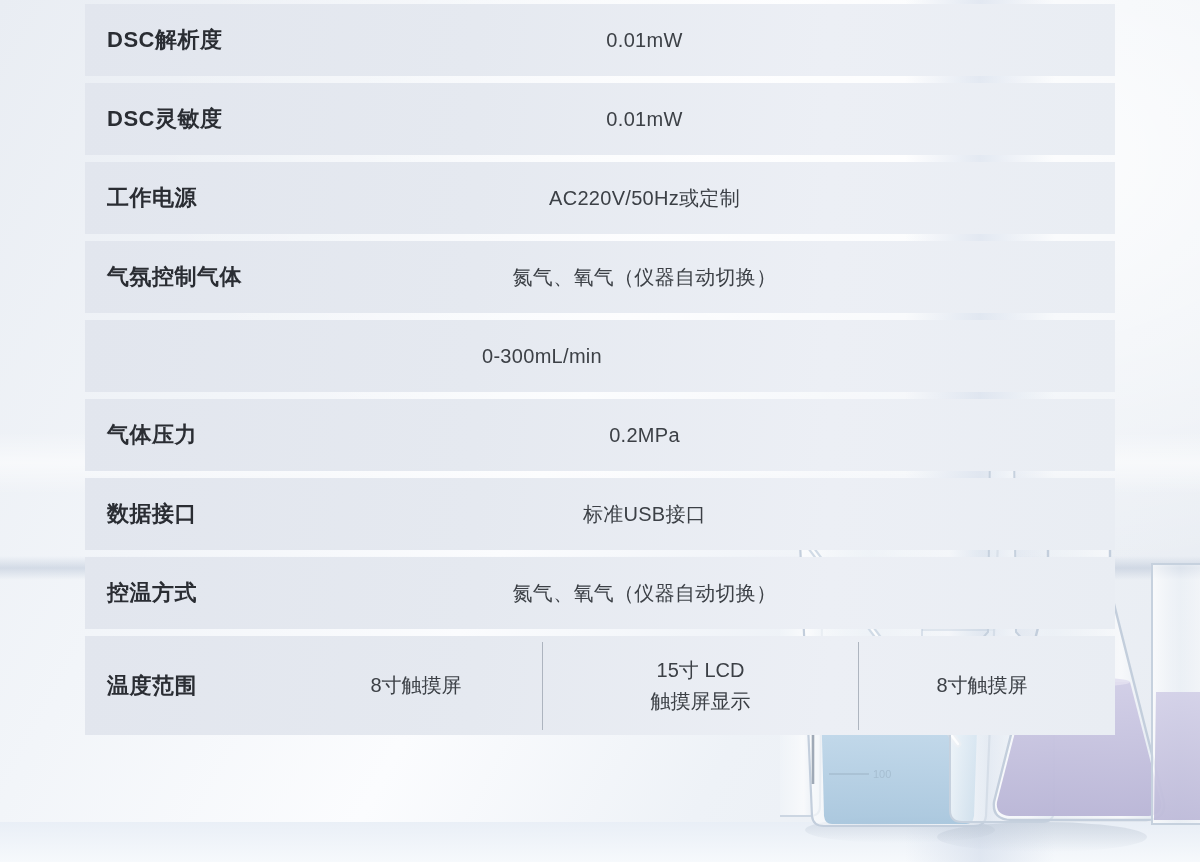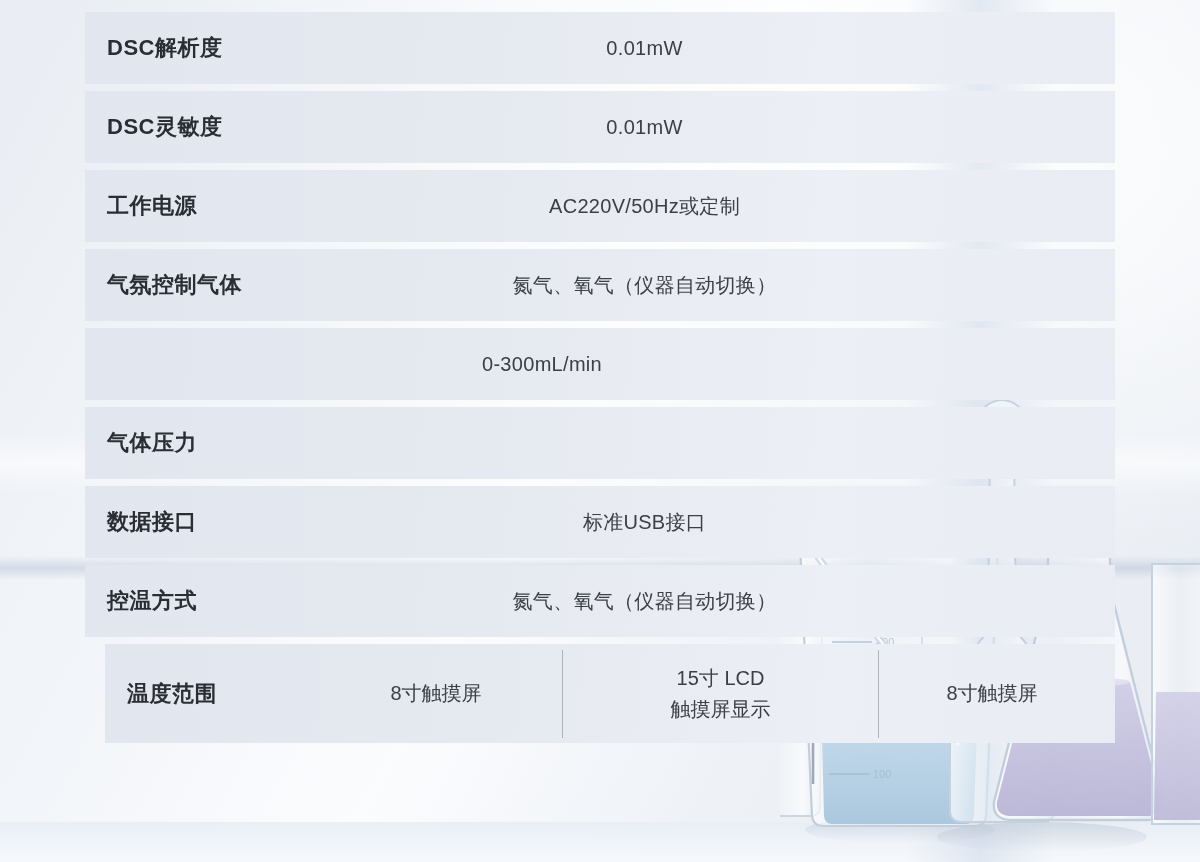--- a/index.html
+++ b/index.html
@@ -23,30 +23,30 @@
   #backdrop .band.b1{top:432px;height:62px;background:linear-gradient(180deg,rgba(255,255,255,.0),rgba(255,255,255,.55),rgba(255,255,255,.0));}
   #backdrop .band.b2{top:556px;height:24px;background:linear-gradient(180deg,rgba(196,206,222,.0),rgba(176,189,209,.45),rgba(196,206,222,.0));}
   #backdrop .band.b3{top:822px;height:40px;background:linear-gradient(180deg,rgba(232,238,246,.9),rgba(246,249,252,1));}
   #backdrop .vstripe{position:absolute;top:0;bottom:0;width:150px;left:905px;
     background:linear-gradient(90deg,rgba(218,226,238,.0),rgba(206,216,232,.55),rgba(218,226,238,.0));}
 
   #glass{position:absolute;right:0;bottom:0;width:420px;height:470px;}
 
   
   #spec-table{
-    position:absolute;left:85px;top:12px;width:1030px;
+    position:absolute;left:85px;top:4px;width:1030px;
   }
   .srow{
     position:relative;
     display:flex;align-items:center;
     height:72px;margin-bottom:7px;
     background:linear-gradient(96deg,#e2e6ee 0%,#e5e9f0 38%,#eceff5 72%,#e9edf3 100%);
     box-shadow:inset 0 0 0 0 rgba(0,0,0,0);
   }
-  .srow.tall{height:99px;margin-bottom:0;margin-left:20px;}
+  .srow.tall{height:99px;margin-bottom:0;}
   .srow .label{
     width:205px;flex:0 0 205px;
     padding-left:22px;box-sizing:border-box;
     font-size:22px;font-weight:bold;color:#2a2d33;
     letter-spacing:.5px;
   }
   .srow .value{
     flex:1 1 auto;
     text-align:center;
     font-size:20px;color:#3c4046;
@@ -178,20 +178,21 @@
     <div class="label">气氛控制气体</div>
     <div class="value">氮气、氧气（仪器自动切换）</div>
   </div>
 
   <div class="srow">
     <div class="value">0-300mL/min</div>
   </div>
 
   <div class="srow">
     <div class="label">气体压力</div>
+    <div class="value">0.2MPa</div>
   </div>
 
   <div class="srow">
     <div class="label">数据接口</div>
     <div class="value">标准USB接口</div>
   </div>
 
 
   <div class="srow">
     <div class="label">控温方式</div>

